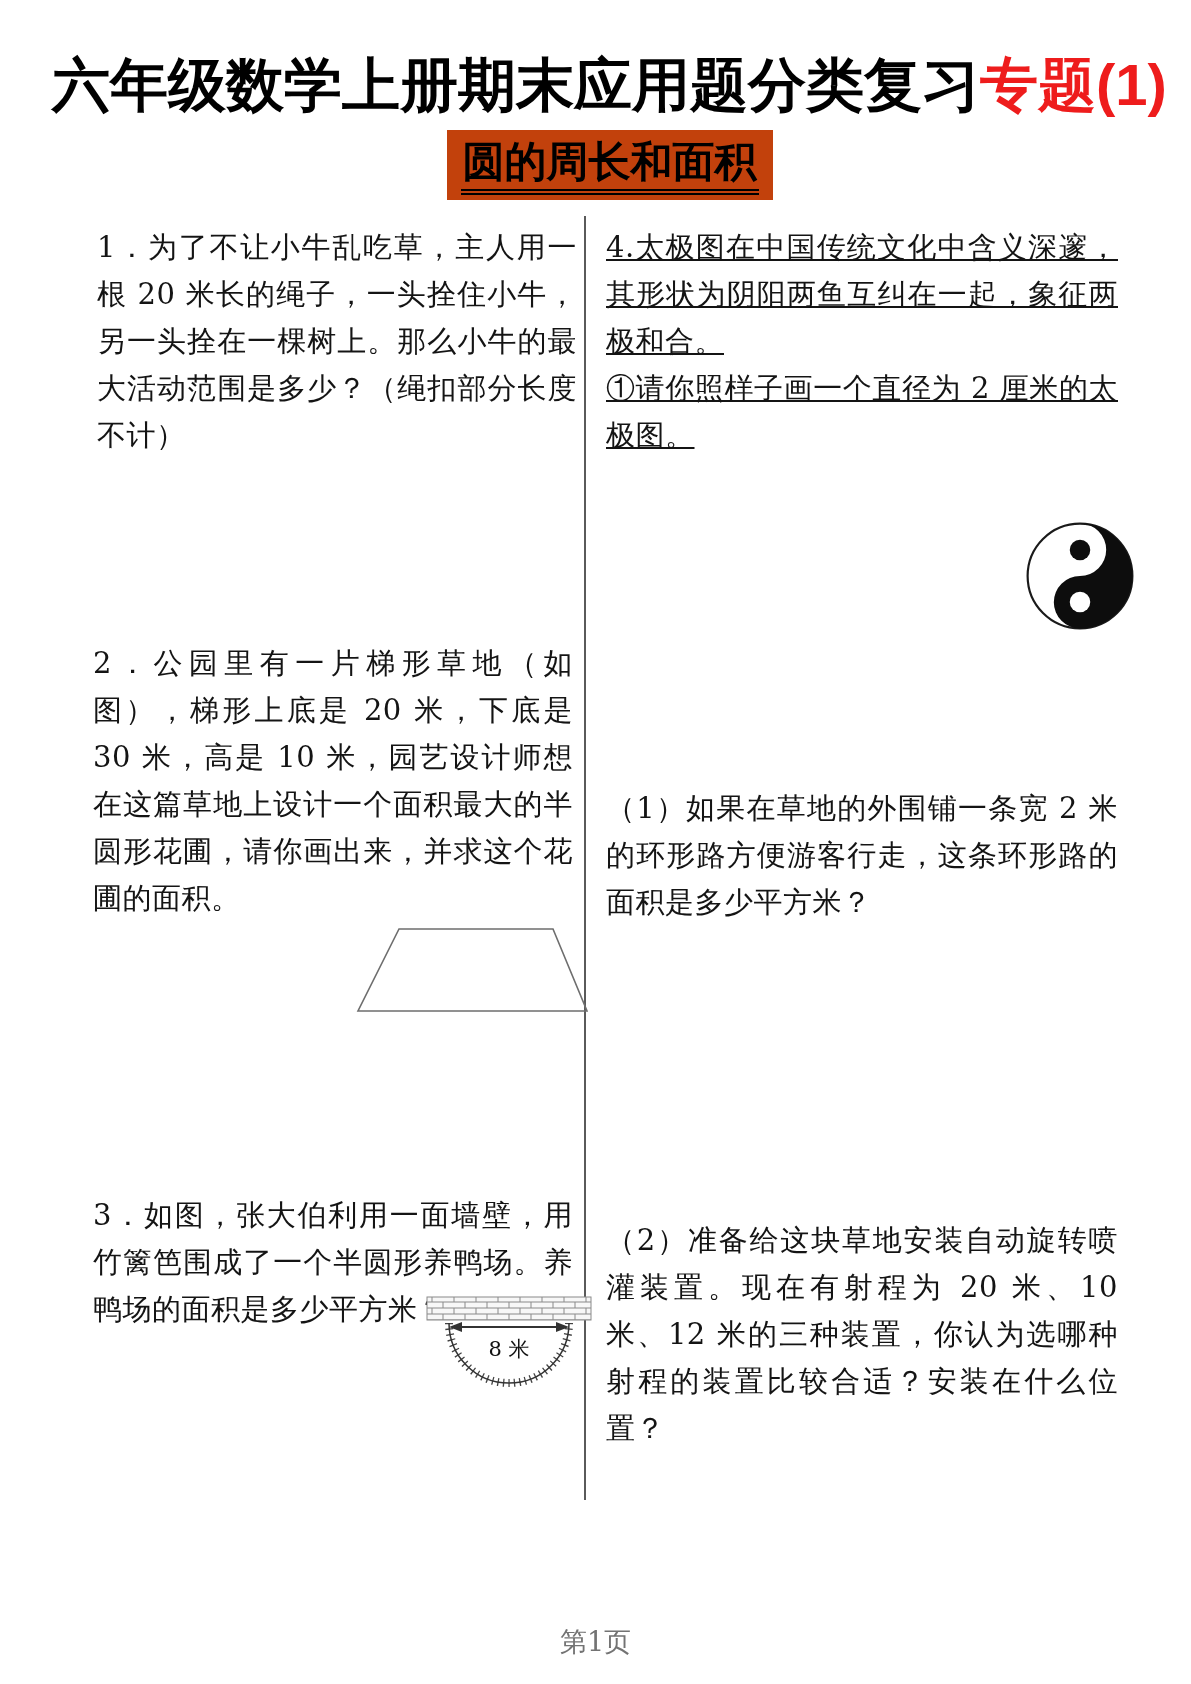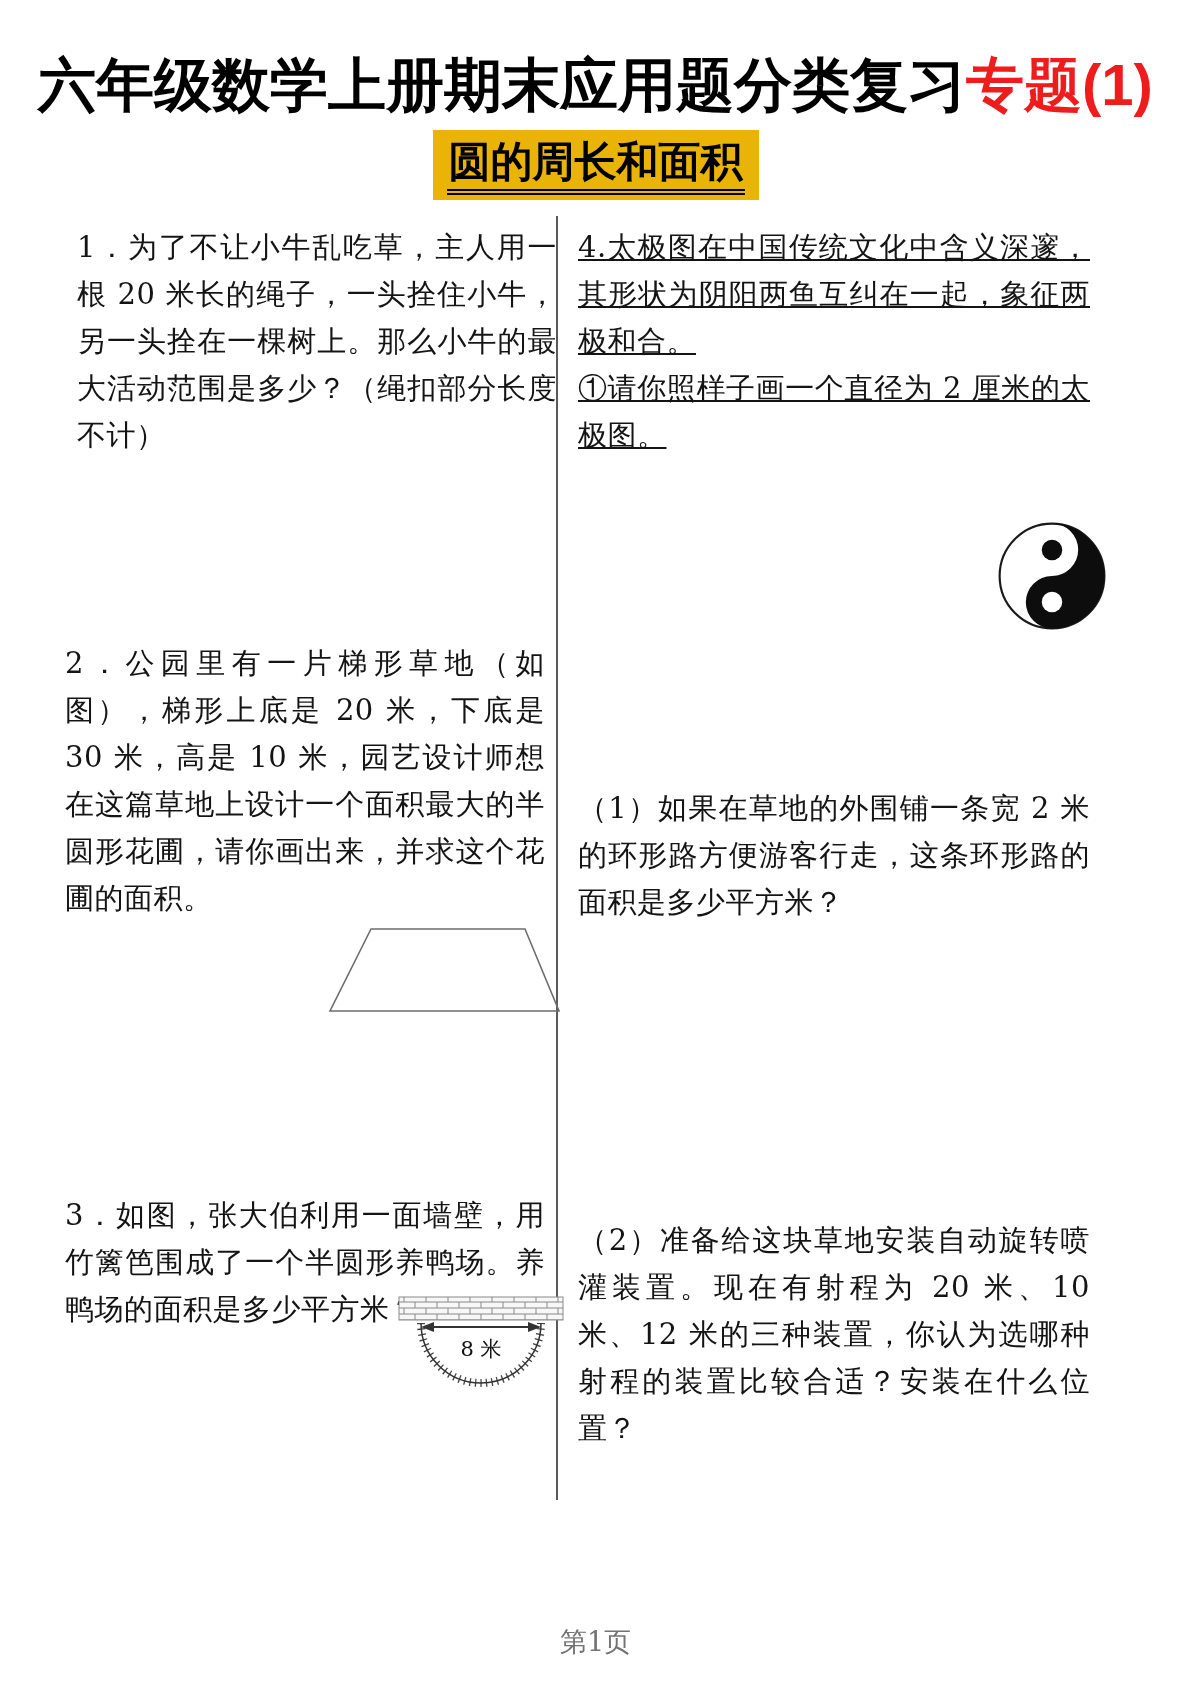--- a/index.html
+++ b/index.html
@@ -3,40 +3,40 @@
 <meta charset="utf-8">
 <style>
   * { box-sizing: border-box; }
   html,body { margin:0; padding:0; }
   body {
     width:1191px; height:1684px;
     background:#ffffff;
     font-family:"DejaVu Serif", serif;
     color:#111;
   }
-  .page { position:relative; width:1191px; height:1684px; overflow:hidden; background:#fff; }
+  .page { position:relative; width:1191px; height:1684px; overflow:hidden; background:#fff;padding-left:28px; }
 
   
   .title {
     margin:52px 0 0 0;
     text-align:center;
     font-family:"Liberation Sans", sans-serif;
     font-weight:900;
     font-size:58px;
     line-height:66px;
     letter-spacing:0px;
     color:#000;
     white-space:nowrap;
   }
   .title .red { color:#ee1c1c; }
 
   .subtitle-row { text-align:center; margin-top:12px; }
   .subtitle-box {
     display:inline-block;
-    background:#eab308;
+    background:#c2410c;
     padding:8px 14px 5px 14px;
   }
   .subtitle-inner {
     font-family:"Liberation Sans", sans-serif;
     font-weight:900;
     font-size:42px;
     line-height:48px;
     color:#000;
     border-bottom:6px double #000;
     padding:0 2px 3px 2px;
@@ -80,21 +80,21 @@
   .problem {
     position:absolute;
     font-size:29px;
     line-height:47px;
     letter-spacing:0.5px;
     color:#141414;
     text-align:justify;
   }
   .problem p { margin:0; }
 
-  .p1 { top:14px; left:12px; width:480px; }
+  .p1 { top:14px; left:4px; width:480px; }
   .p2 { top:430px; left:0; width:480px; }
   .fig-trapezoid { position:absolute; top:716px; left:263px; width:234px; height:88px; }
   .p3 { top:982px; left:0; width:480px; }
   .fig-duckyard { position:absolute; top:1086px; left:333px; width:166px; height:102px; }
 
   .p4 { top:14px; left:0; width:512px;text-decoration:underline; }
   .fig-taiji { position:absolute; top:312px; right:-16px; width:108px; height:108px; }
   .p5 { top:575px; left:0; width:512px; }
   .p5b { top:987px; left:0; width:512px;margin-top:20px; }
 

